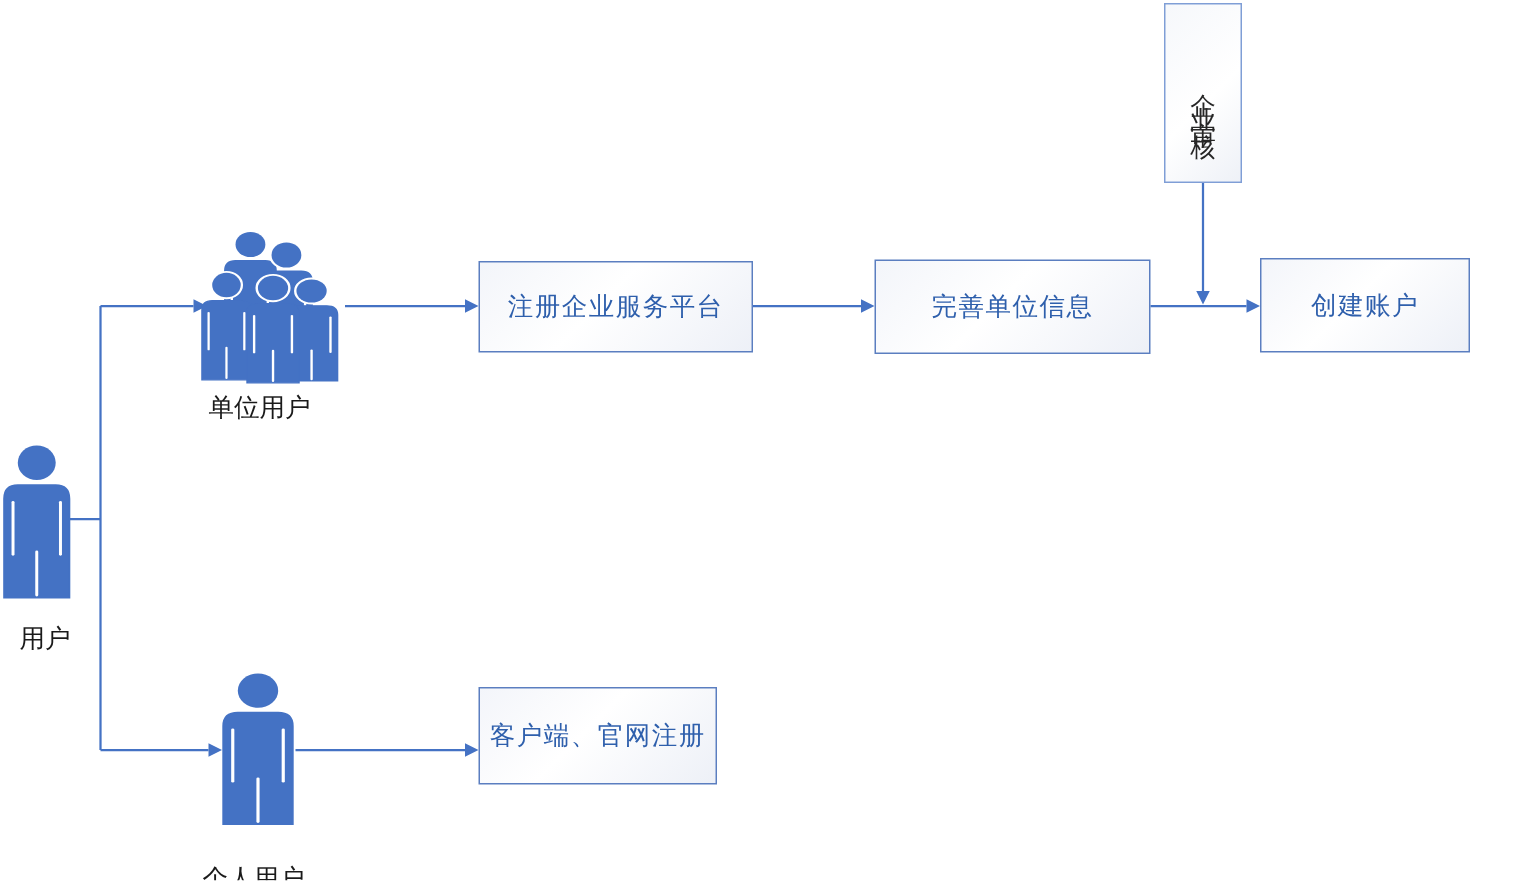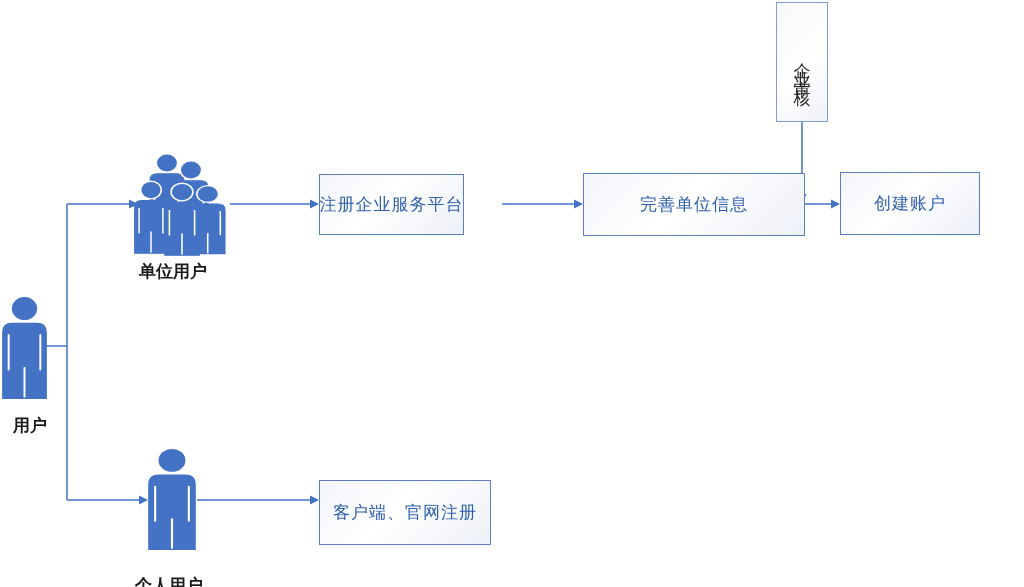--- a/index.html
+++ b/index.html
@@ -29,21 +29,21 @@
   }
   .box.audit{
     color:#262626;letter-spacing:9px;font-size:17px;
     writing-mode:vertical-rl;text-orientation:upright;
     padding-top:10px;
     background:linear-gradient(135deg,#f6f8fb 0%,#ffffff 55%,#eef1f7 100%);
     border-color:#7F9ED6;
   }
   .label{
     position:absolute;z-index:3;color:var(--label-text);
-    font-size:17px;text-align:center;white-space:nowrap;font-weight:bold;
+    font-size:17px;text-align:center;white-space:nowrap;
   }
 </style>
 </head>
 <body>
 
 <div class="canvas">
 
   <svg class="wires" width="1024" height="587" viewBox="0 0 1024 587">
     <defs>
       <g id="person">
@@ -92,27 +92,27 @@
     <use href="#person" class="grp" transform="translate(55,39.3) scale(0.72,0.55)"></use>
     <use href="#person" class="grp" transform="translate(29.3,36.9) scale(0.72,0.58)"></use>
   </svg>
 
   <svg class="icon" style="left:147px;top:449px;width:50px;height:102px" viewBox="0 0 52 125" preserveAspectRatio="none">
     <use href="#person"></use>
   </svg>
 
   <div class="box audit" style="left:776px;top:2px;width:52px;height:120px">企业审核</div>
 
-  <div class="box" style="left:319px;top:174px;width:145px;height:61px">注册企业服务平台</div>
+  <div class="box" style="left:319px;top:174px;width:183px;height:61px">注册企业服务平台</div>
 
-  <div class="box" style="left:583px;top:173px;width:222px;height:63px">完善单位信息</div>
+  <div class="box" style="left:583px;top:173px;width:184px;height:63px">完善单位信息</div>
 
   <div class="box" style="left:840px;top:172px;width:140px;height:63px">创建账户</div>
 
-  <div class="box" style="left:319px;top:480px;width:172px;height:65px">客户端、官网注册</div>
+  <div class="box" style="left:319px;top:458px;width:159px;height:65px">客户端、官网注册</div>
 
   <div class="label" style="left:8px;top:414px;width:44px">用户</div>
 
   <div class="label" style="left:138px;top:260px;width:70px">单位用户</div>
 
   <div class="label" style="left:132px;top:574px;width:74px">个人用户</div>
 
 </div>
 
 </body></html>

